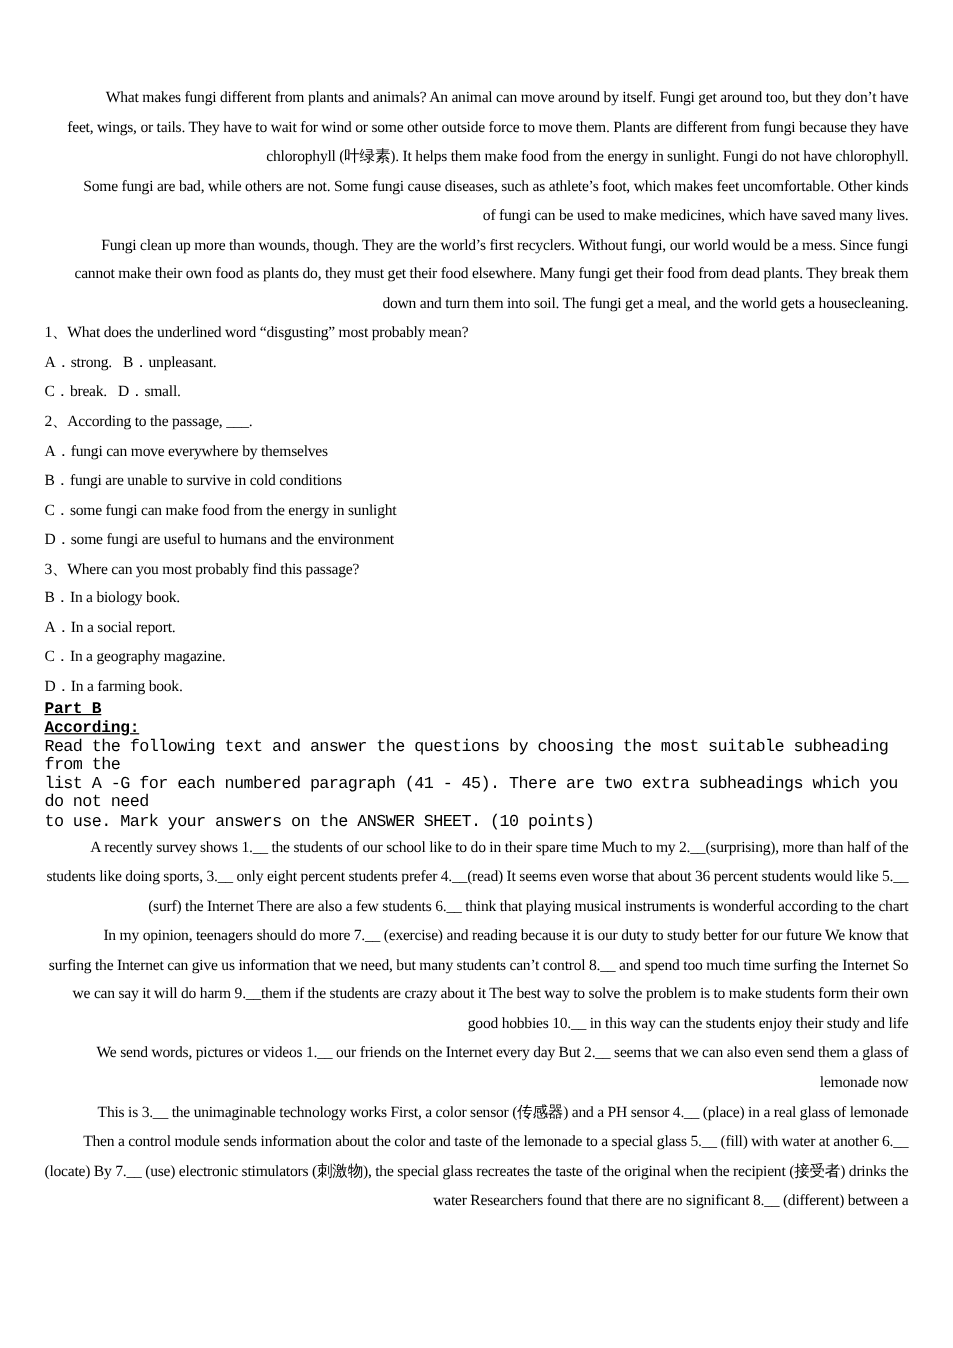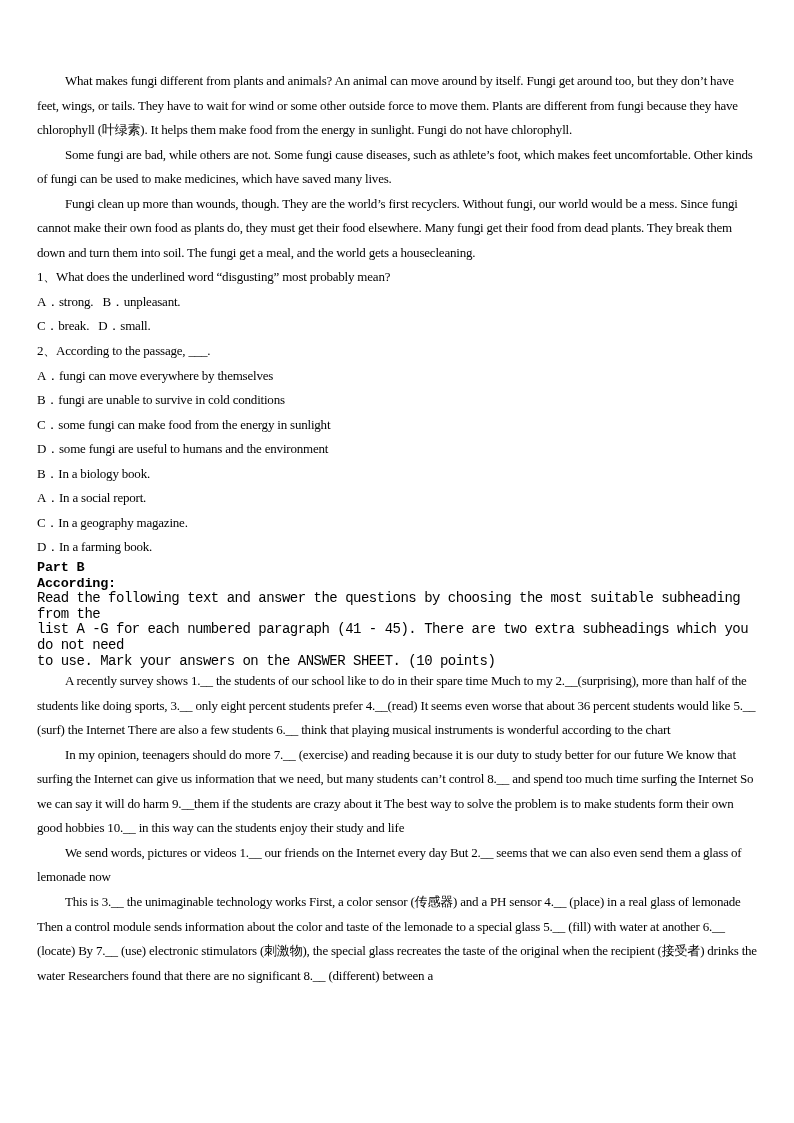--- a/index.html
+++ b/index.html
@@ -14,34 +14,35 @@
     box-sizing: border-box;
     width: 794px;
     height: 1123px;
     padding: 69px 37px 0 37px;
     font-family: "Liberation Serif", serif;
     font-size: 13px;
     letter-spacing: -0.2px;
     line-height: 24.55px;
   }
   p { margin: 0; white-space: pre-wrap; }
-  .indent { text-indent: 28px; }
+  .indent { text-indent: 28px; text-align: right; }
   .mono {
     font-family: "Liberation Mono", monospace;
     font-size: 14px;
     letter-spacing: -0.5px;
     line-height: 15.6px;
     white-space: pre-wrap;
   }
   .mono-heading {
     font-family: "Liberation Mono", monospace;
     font-weight: bold;
     font-size: 13.5px;
     letter-spacing: -0.2px;
     line-height: 15.6px;
+    text-decoration: underline;
   }
 </style>
 </head>
 <body>
 
 <div class="page">
 
   <section>
     <p class="indent">What makes fungi different from plants and animals? An animal can move around by itself. Fungi get around too, but they don’t have feet, wings, or tails. They have to wait for wind or some other outside force to move them. Plants are different from fungi because they have chlorophyll (叶绿素). It helps them make food from the energy in sunlight. Fungi do not have chlorophyll.</p>
     <p class="indent">Some fungi are bad, while others are not. Some fungi cause diseases, such as athlete’s foot, which makes feet uncomfortable. Other kinds of fungi can be used to make medicines, which have saved many lives.</p>
@@ -56,20 +57,21 @@
 
   <section>
     <p>2、According to the passage, ___.</p>
     <p>A．fungi can move everywhere by themselves</p>
     <p>B．fungi are unable to survive in cold conditions</p>
     <p>C．some fungi can make food from the energy in sunlight</p>
     <p>D．some fungi are useful to humans and the environment</p>
   </section>
 
   <section>
+    <p>3、Where can you most probably find this passage?</p>
     <p>B．In a biology book.</p>
     <p>A．In a social report.</p>
     <p>C．In a geography magazine.</p>
     <p>D．In a farming book.</p>
   </section>
 
   <section>
     <div class="mono-heading">Part B</div>
     <div class="mono-heading">According:</div>
     <div class="mono">Read the following text and answer the questions by choosing the most suitable subheading from the

